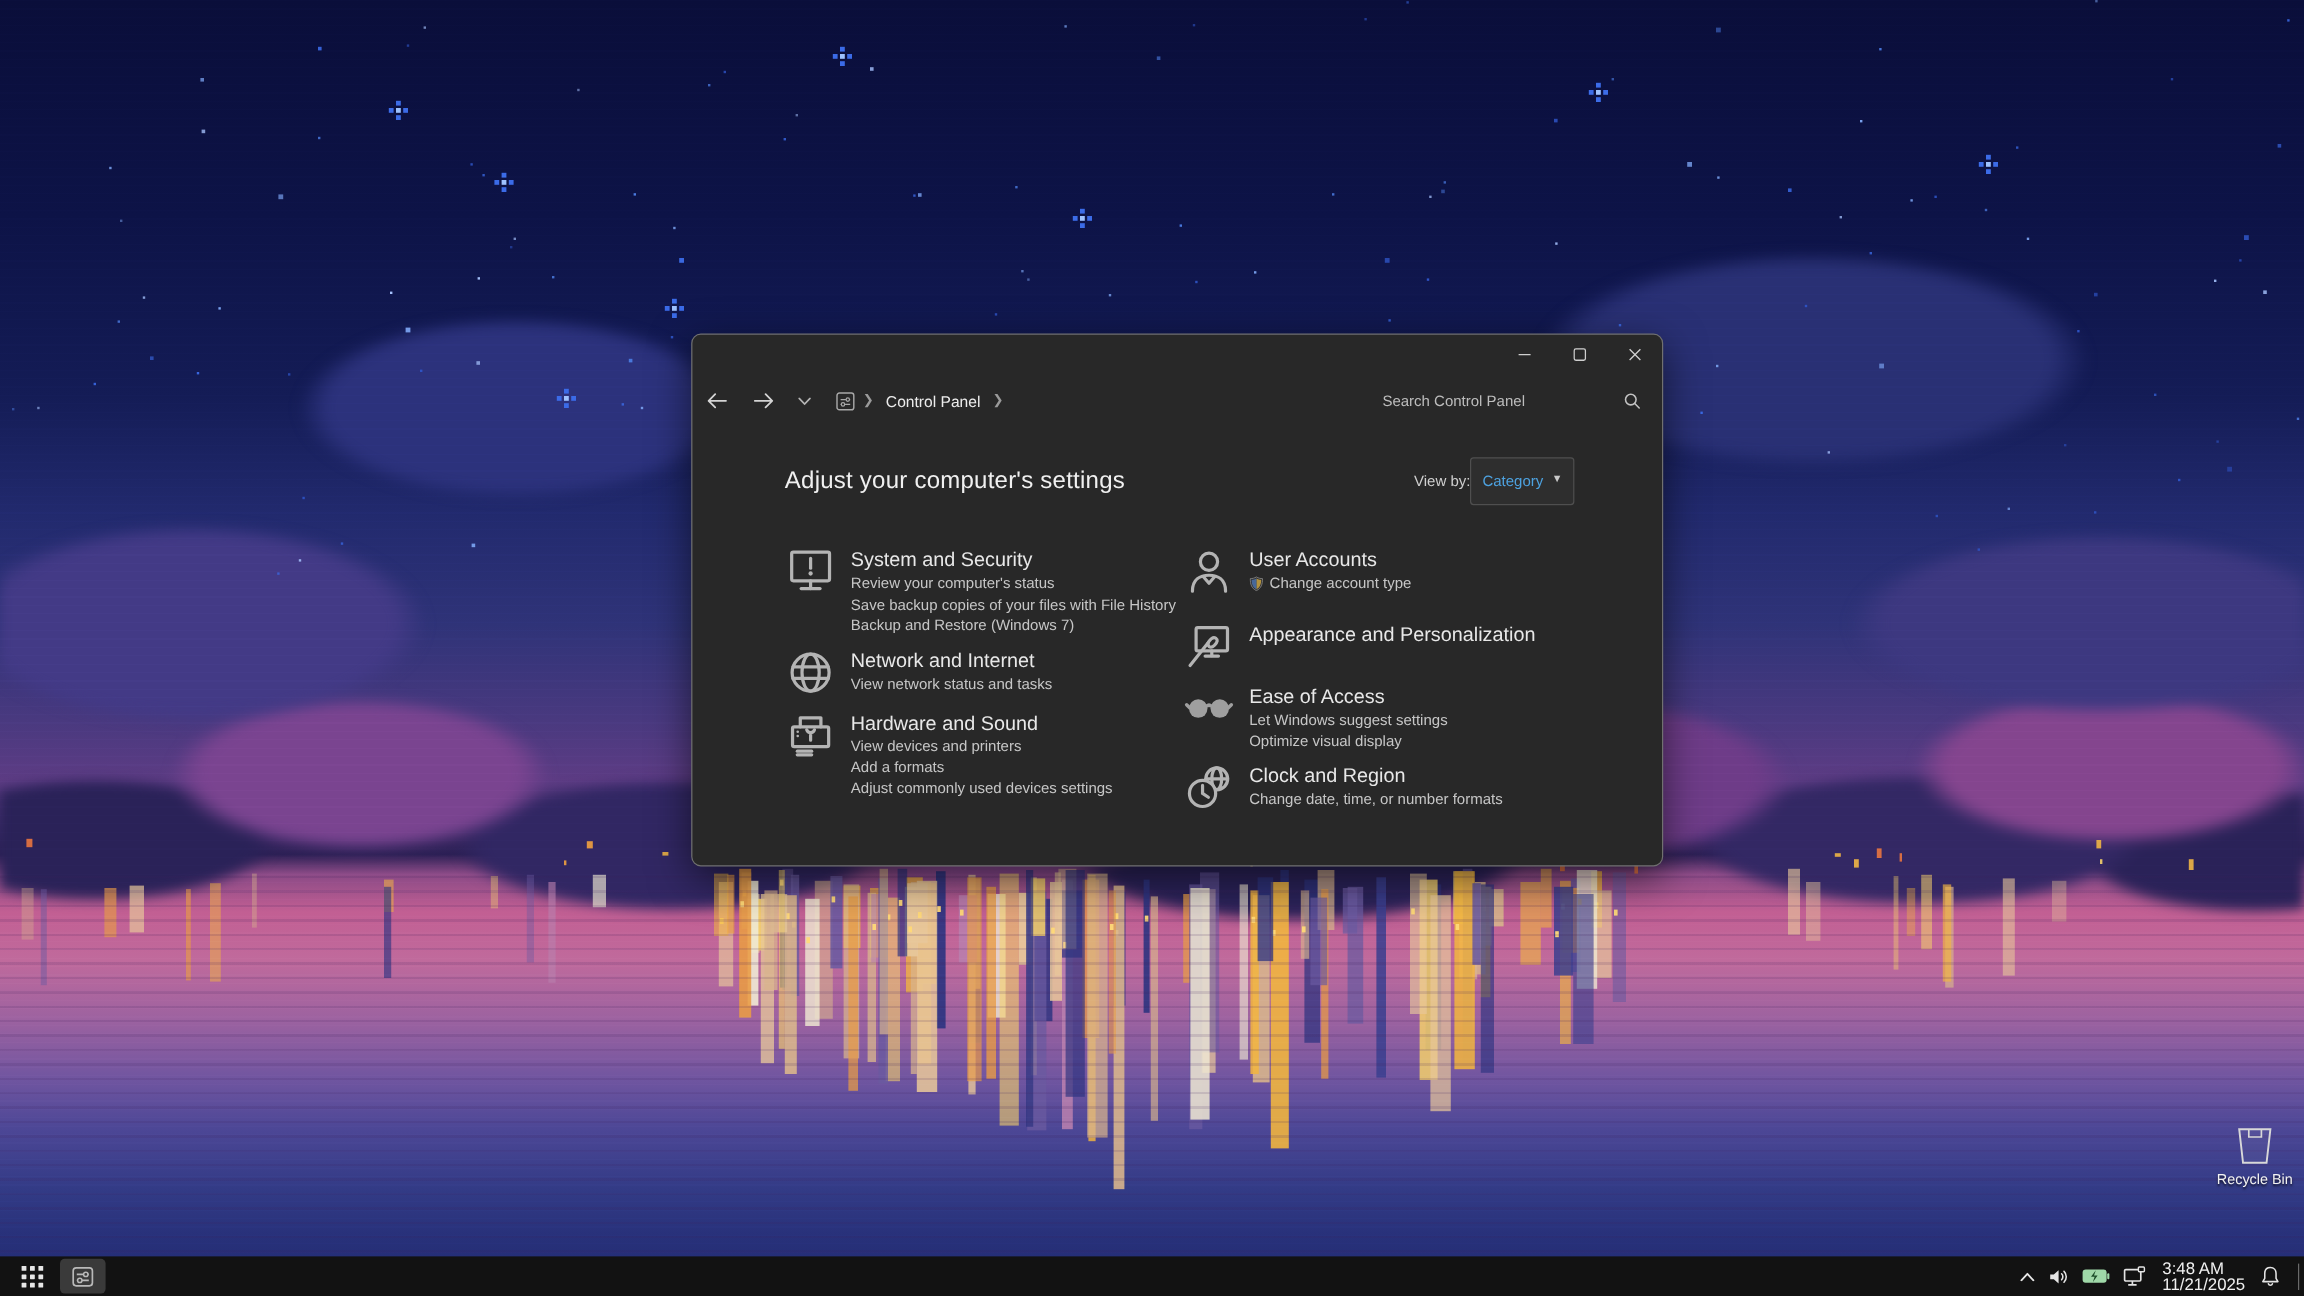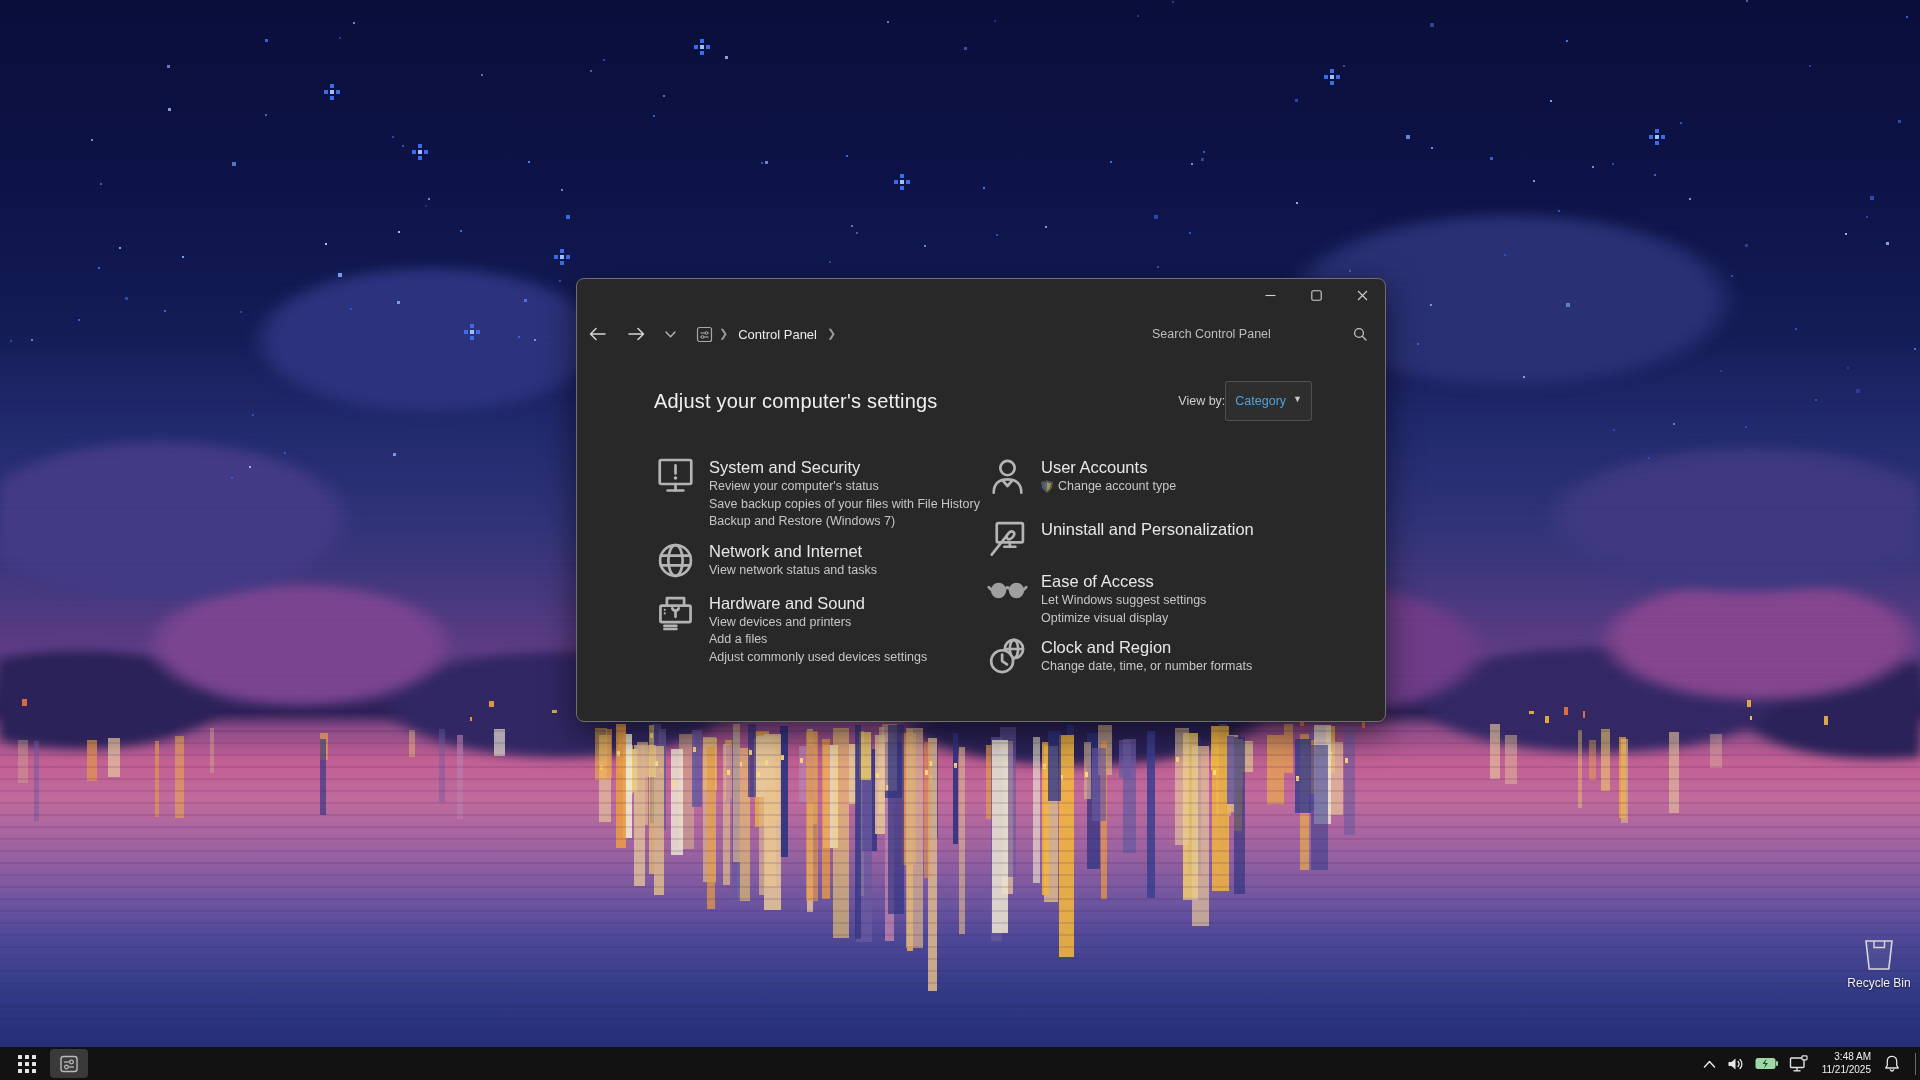--- a/index.html
+++ b/index.html
@@ -96,21 +96,21 @@
   
   .taskbar { position:absolute; left:0; right:0; bottom:0; height:33px;
              background:#121212; display:flex; align-items:center; padding:0 4px 0 8px; z-index:50; }
   .tb-btn { height:29px; min-width:38px; display:flex; align-items:center; justify-content:center;
             border-radius:4px; margin-right:4px; }
   .tb-btn.active { background:#3a3a3a; }
   .start-grid { display:grid; grid-template-columns:repeat(3,4px); grid-template-rows:repeat(3,4px); gap:3px; }
   .start-grid i { background:#e6e6e6; border-radius:0.5px; }
   .tray { margin-left:auto; display:flex; align-items:center; gap:7px; }
   .tray-ico { display:flex; align-items:center; justify-content:center; padding:2px; }
-  .clock { text-align:right; color:#f0f0f0; font-size:10px; line-height:12.5px; padding:0 4px; }
+  .clock { text-align:left; color:#f0f0f0; font-size:14px; line-height:12.5px; padding:0 4px; }
   .show-desktop { width:1px; height:22px; background:#6a6a6a; margin-left:6px; }
 
   svg { display:block; }
 </style>
 </head>
 <body>
 
 <div class="desktop">
   <div class="sky"></div>
   <div class="clouds"></div>
@@ -613,21 +613,21 @@
                 <line x1="5.8" y1="21.2" x2="12.5" y2="21.2" fill="none" stroke="#b4b4b4" stroke-width="1.5" stroke-linecap="round" stroke-linejoin="round"></line>
               </svg>
             </span>
     <div class="cat-text">
       <div class="cat-title">Hardware and Sound</div>
       <div class="cat-links">
                 <div class="cat-link">
                   <span>View devices and printers</span>
                 </div>
                 <div class="cat-link">
-                  <span>Add a files</span>
+                  <span>Add a formats</span>
                 </div>
                 <div class="cat-link">
                   <span>Adjust commonly used devices settings</span>
                 </div>
               </div>
     </div>
   </div>
         </div>
       <div class="col-right" id="col-right">
           <div class="cat-item">
@@ -658,21 +658,21 @@
     <span class="cat-icon">
               <svg width="43" height="43" viewBox="0 0 24 24">
    <rect x="6" y="3.4" width="14.6" height="10.8" rx="0.8" fill="none" stroke="#b4b4b4" stroke-width="1.5" stroke-linecap="round" stroke-linejoin="round"></rect>
    <line x1="13.3" y1="14.2" x2="13.3" y2="16.4" fill="none" stroke="#b4b4b4" stroke-width="1.5" stroke-linecap="round" stroke-linejoin="round"></line>
                 <line x1="10.2" y1="16.6" x2="16.4" y2="16.6" fill="none" stroke="#b4b4b4" stroke-width="1.5" stroke-linecap="round" stroke-linejoin="round"></line>
    <path d="M3.2 21 L11.6 10.4" fill="none" stroke="#b4b4b4" stroke-width="1.5" stroke-linecap="round" stroke-linejoin="round"></path>
    <path d="M11.9 9.9 q1.8 -2.6 3.3 -1.6 q1.5 1 -0.6 3.2 q-1.5 1.5 -2.6 0.6 q-1 -0.9 -0.1 -2.2 z" fill="none" stroke="#b4b4b4" stroke-width="1.5" stroke-linecap="round" stroke-linejoin="round"></path>
               </svg>
             </span>
     <div class="cat-text">
-      <div class="cat-title">Uninstall and Personalization</div>
+      <div class="cat-title">Appearance and Personalization</div>
       <div class="cat-links"></div>
     </div>
   </div>
           <div class="cat-item">
     <span class="cat-icon">
               <svg width="43" height="43" viewBox="0 0 24 24">
    <circle cx="7" cy="12" r="4.3" fill="#9f9f9f"></circle>
                 <circle cx="17" cy="12" r="4.3" fill="#9f9f9f"></circle>
    <path d="M10.8 11 q1.2 -1.2 2.4 0" fill="none" stroke="#9f9f9f" stroke-width="1.6"></path>
    <path d="M1.6 10.2 l1.4 1.4 M22.4 10.2 l-1.4 1.4" stroke="#9f9f9f" stroke-width="1.6" stroke-linecap="round"></path>

